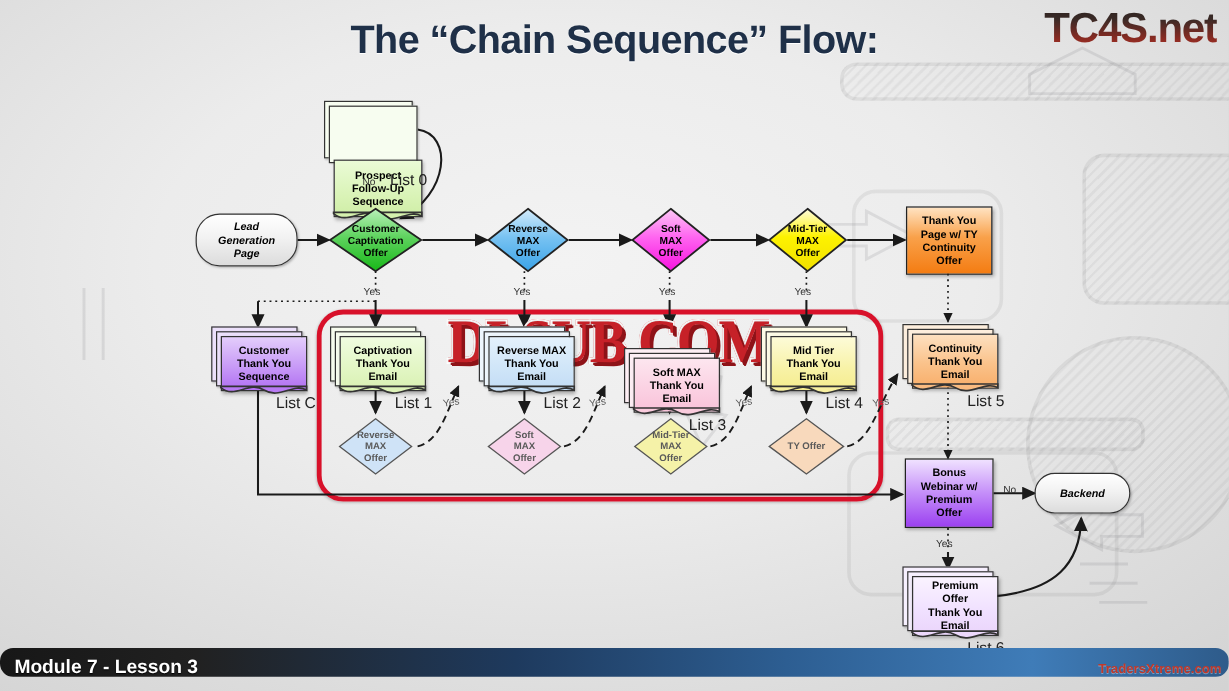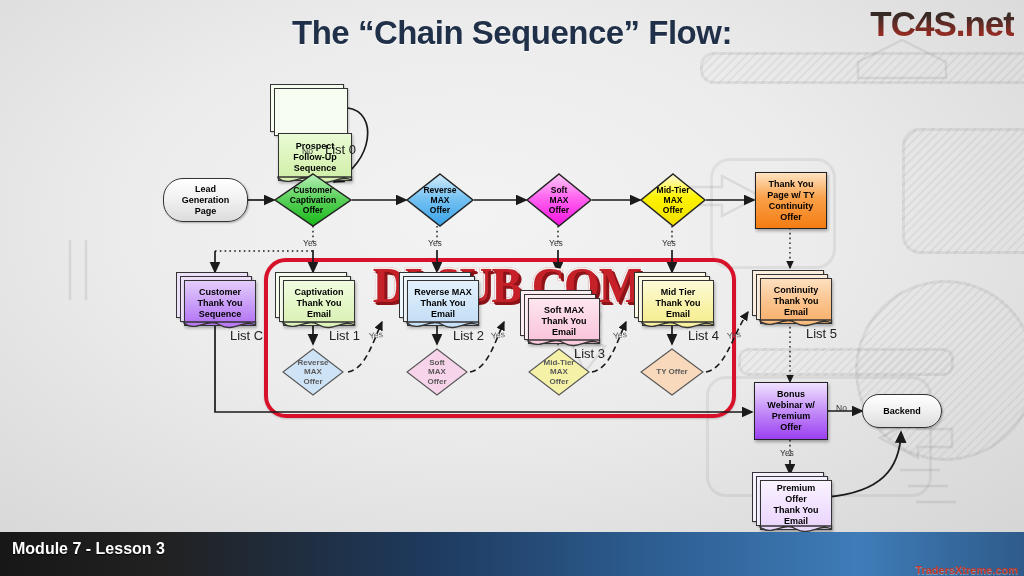--- a/index.html
+++ b/index.html
@@ -28,23 +28,24 @@
   #tc4s{
     position:absolute;right:10px;top:4px;
     font-size:35px;font-weight:bold;font-style:normal;
     letter-spacing:-1px;
     background:linear-gradient(180deg,#2a2220 0%,#3a2a26 30%,#8c2b22 72%,#b4362a 100%);
     -webkit-background-clip:text;background-clip:text;color:transparent;
     font-family:"Liberation Sans", sans-serif;
   }
   
   #footer{
-    position:absolute;left:0;bottom:0;width:1024px;height:44px;
+    position:absolute;left:0;bottom:12px;width:1024px;height:24px;
     background:linear-gradient(90deg,#1b1b1b 0%,#232323 18%,#1f3a5c 44%,#2d5b8e 66%,#3d7ab5 82%,#2b5party 100%);
     background:linear-gradient(90deg,#171717 0%,#212121 16%,#1e3a5e 42%,#2d5e92 64%,#3f7cb8 84%,#2e5b8a 100%);
+    border-radius:11px;
   }
   #footer-left{
     position:absolute;left:12px;top:8px;color:#ffffff;font-size:16px;font-weight:bold;
     text-shadow:0 1px 1px #000;
   }
   #footer-right{
     position:absolute;right:8px;top:7px;color:#eef3f9;font-size:19px;font-weight:bold;
     letter-spacing:0.5px;
     font-family:"Liberation Serif", serif;
     text-shadow:0 1px 1px #0a1a2a;
@@ -59,20 +60,21 @@
     position:absolute;left:0;top:0;width:100%;height:100%;
     display:flex;flex-direction:column;align-items:center;justify-content:center;
     font-size:9px;font-weight:bold;color:#000;line-height:11px;text-align:center;
     white-space:pre-line;padding:1px 2px;box-sizing:border-box;
   }
   
   .term{
     border:1.6px solid #333;border-radius:20px;
     background:linear-gradient(180deg,#ffffff 0%,#f2f2f2 45%,#dcdcdc 100%);
     box-shadow:1px 1px 2px rgba(0,0,0,0.28);
+    font-style:italic;
   }
   
   .proc{
     border:1.6px solid #222;
     box-shadow:1px 2px 3px rgba(0,0,0,0.32);
   }
   .diamond-wrap{position:absolute;}
   .diamond-wrap svg{position:absolute;left:0;top:0;overflow:visible;}
   .diamond-wrap .label{font-size:8.5px;line-height:10px;}
   

